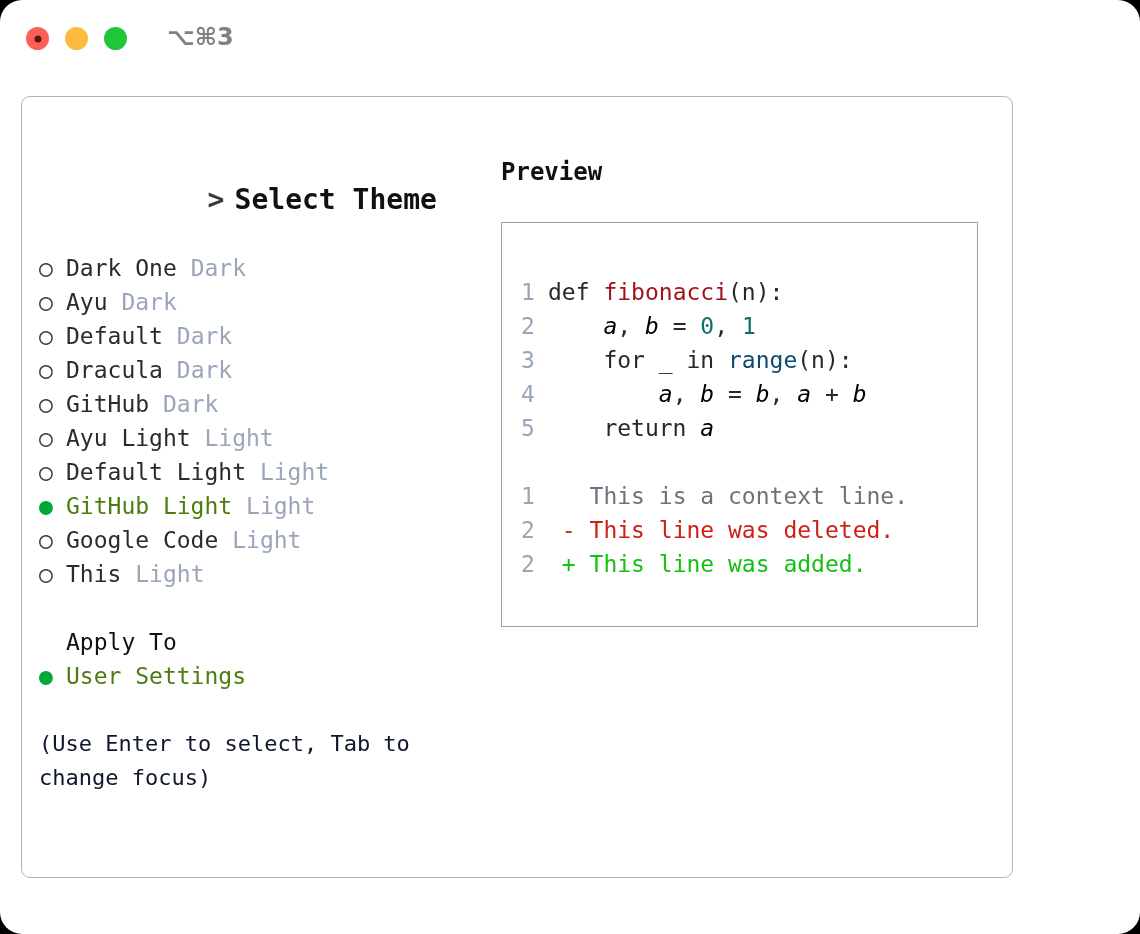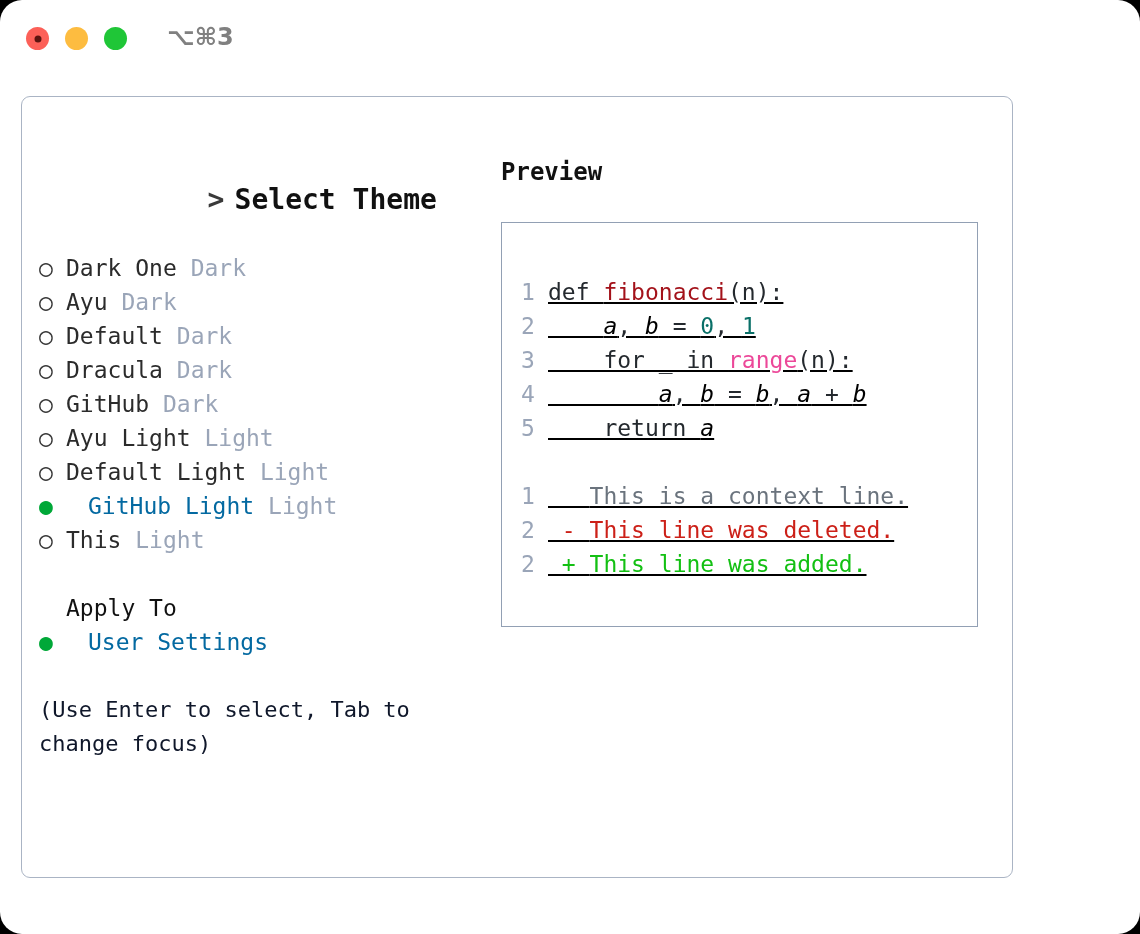--- a/index.html
+++ b/index.html
@@ -113,21 +113,21 @@
   }
   .marker {
     display: inline-block;
     width: 27px;
     color: #3a3a3a;
   }
   .marker.sel {
     color: #00a838;
   }
   .opt-name { color: #2b2b2b; }
-  .opt-row.selected .opt-name { color: #0369a1; margin-left: 22px; }
+  .opt-row.selected .opt-name { color: #4d7c0f; }
   .opt-suffix { color: #9aa5b8; }
 
   .section-gap { height: 34px; }
 
   .subheader {
     font-size: 23px;
     line-height: 34px;
     color: #111111;
     white-space: pre;
     padding-left: 27px;
@@ -165,30 +165,30 @@
     position: relative;
   }
   .code {
     position: absolute;
     left: 19px;
     top: 52px;
     font-size: 23px;
     line-height: 34px;
     white-space: pre;
   }
-  .code-line { white-space: pre; text-decoration: underline; }
+  .code-line { white-space: pre; }
   .ln {
     color: #9aa5b8;
     display: inline-block;
     width: 27px;
   }
   .tok-plain { color: #24292e; }
   .tok-fn    { color: #a3121a; }
   .tok-num   { color: #0a7068; }
-  .tok-call  { color: #ec4899; }
+  .tok-call  { color: #0c4a6e; }
   .tok-ital  { font-style: italic; }
   .diff-ctx  { color: #6a737d; }
   .diff-del  { color: #cc2018; }
   .diff-add  { color: #13c013; }
   .blank-line { height: 34px; }
 </style>
 </head>
 <body>
 
 <div class="window">
@@ -213,20 +213,21 @@
 
         <div id="theme-items">
             <div class="opt-row"><span class="marker">○</span><span class="opt-name">Dark One</span> <span class="opt-suffix">Dark</span></div>
             <div class="opt-row"><span class="marker">○</span><span class="opt-name">Ayu</span> <span class="opt-suffix">Dark</span></div>
             <div class="opt-row"><span class="marker">○</span><span class="opt-name">Default</span> <span class="opt-suffix">Dark</span></div>
             <div class="opt-row"><span class="marker">○</span><span class="opt-name">Dracula</span> <span class="opt-suffix">Dark</span></div>
             <div class="opt-row"><span class="marker">○</span><span class="opt-name">GitHub</span> <span class="opt-suffix">Dark</span></div>
             <div class="opt-row"><span class="marker">○</span><span class="opt-name">Ayu Light</span> <span class="opt-suffix">Light</span></div>
             <div class="opt-row"><span class="marker">○</span><span class="opt-name">Default Light</span> <span class="opt-suffix">Light</span></div>
             <div class="opt-row selected"><span class="marker sel">●</span><span class="opt-name">GitHub Light</span> <span class="opt-suffix">Light</span></div>
+            <div class="opt-row"><span class="marker">○</span><span class="opt-name">Google Code</span> <span class="opt-suffix">Light</span></div>
             <div class="opt-row"><span class="marker">○</span><span class="opt-name">This</span> <span class="opt-suffix">Light</span></div>
           </div>
 
         <div class="section-gap"></div>
 
         <div class="subheader">Apply To</div>
 
         <div id="apply-items">
             <div class="opt-row selected"><span class="marker sel">●</span><span class="opt-name">User Settings</span></div>
           </div>

